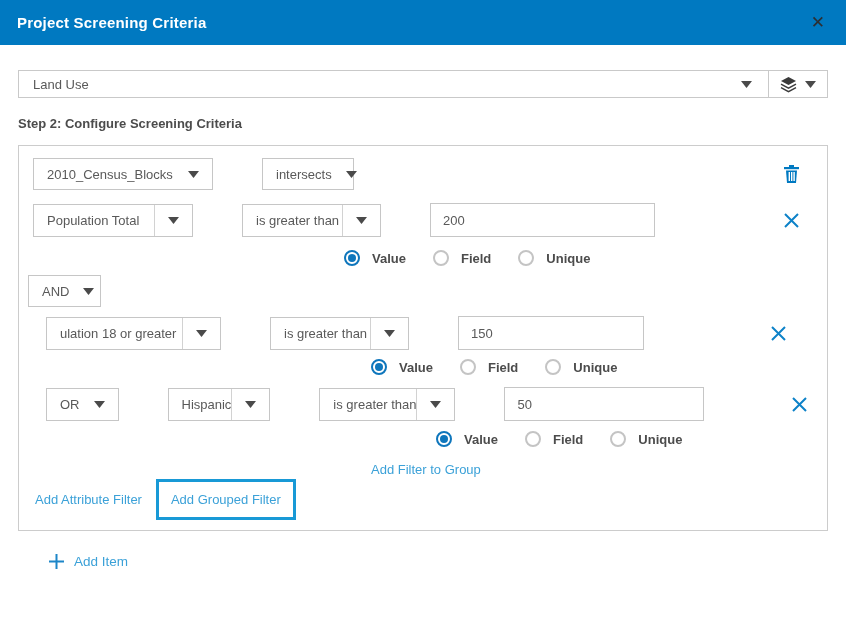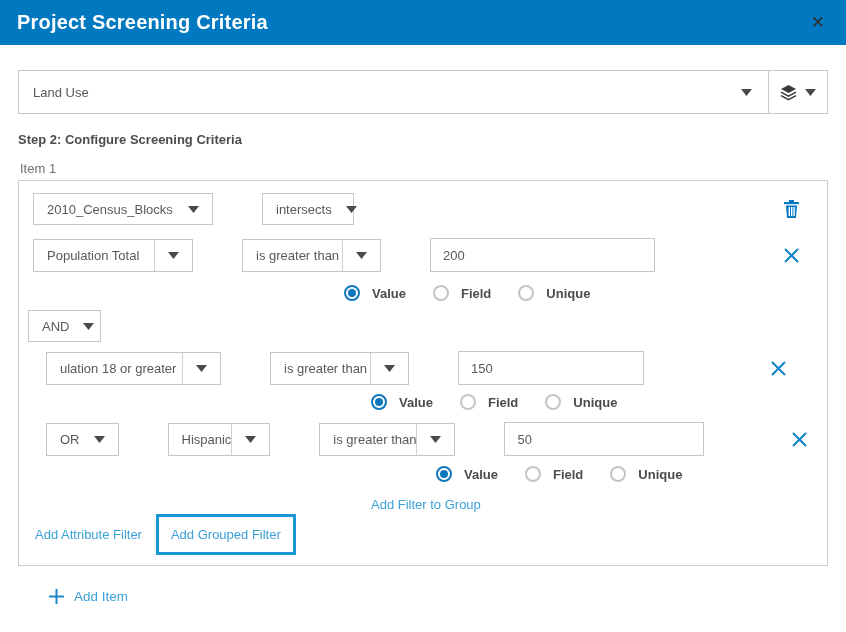--- a/index.html
+++ b/index.html
@@ -4,27 +4,27 @@
 <style>
   * { box-sizing: border-box; }
   html,body { margin:0; padding:0; }
   body {
     width:846px; height:632px; overflow:hidden;
     background:#ffffff; color:#595959;
     font-family:"Liberation Sans", sans-serif; font-size:13px;
   }
   
   .dlg-header { height:45px; background:#0079c1; display:flex; align-items:center; padding:0 17px; }
-  .dlg-title { color:#ffffff; font-size:20px; font-weight:700; letter-spacing:.2px; }
+  .dlg-title { color:#ffffff; font-size:15px; font-weight:700; letter-spacing:.2px; }
   .dlg-close { margin-left:auto; color:#2b2f33; font-size:17px; line-height:1; cursor:pointer; padding:2px 4px; }
   
   .content { padding:25px 18px 0 18px; }
   .step-label { font-weight:700; color:#4c4c4c; margin-bottom:14px; }
   
-  .layer-bar { height:44px; border:1px solid #c9c9c9; display:flex; align-items:stretch; margin-bottom:18px; }
+  .layer-bar { height:28px; border:1px solid #c9c9c9; display:flex; align-items:stretch; margin-bottom:18px; }
   .layer-bar .lv { flex:1; display:flex; align-items:center; padding-left:14px; }
   .caret svg { display:block; }
   .layer-bar .main-caret { display:flex; align-items:center; padding:0 16px; cursor:pointer; }
   .vdiv { width:1px; background:#c9c9c9; }
   .layers-btn { display:flex; align-items:center; gap:8px; padding:0 11px; cursor:pointer; }
   
   .item-label { color:#6e6e6e; margin:0 0 4px 2px; }
   .panel { border:1px solid #cccccc; height:386px; padding:12px 14px 0 14px; background:#fff; }
   .row { display:flex; align-items:center; margin-bottom:13px;gap:44px; }
   .spacer { flex:1; }
@@ -91,21 +91,20 @@
       </span>
       <span class="caret">
         <svg width="11" height="7" viewBox="0 0 11 7">
             <path d="M0 0h11L5.5 7z" fill="#4a4a4a"></path>
           </svg>
       </span>
     </div>
   </div>
 
   <div class="step-label">Step 2: Configure Screening Criteria</div>
-  <div class="item-label">Item 1</div>
 
   <div class="panel">
 
     <div class="row">
       <div class="select" style="width:180px">
         <span class="txt" style="flex:1">2010_Census_Blocks</span>
         <span class="sc caret">
           <svg width="11" height="7" viewBox="0 0 11 7">
               <path d="M0 0h11L5.5 7z" fill="#4a4a4a"></path>
             </svg>

